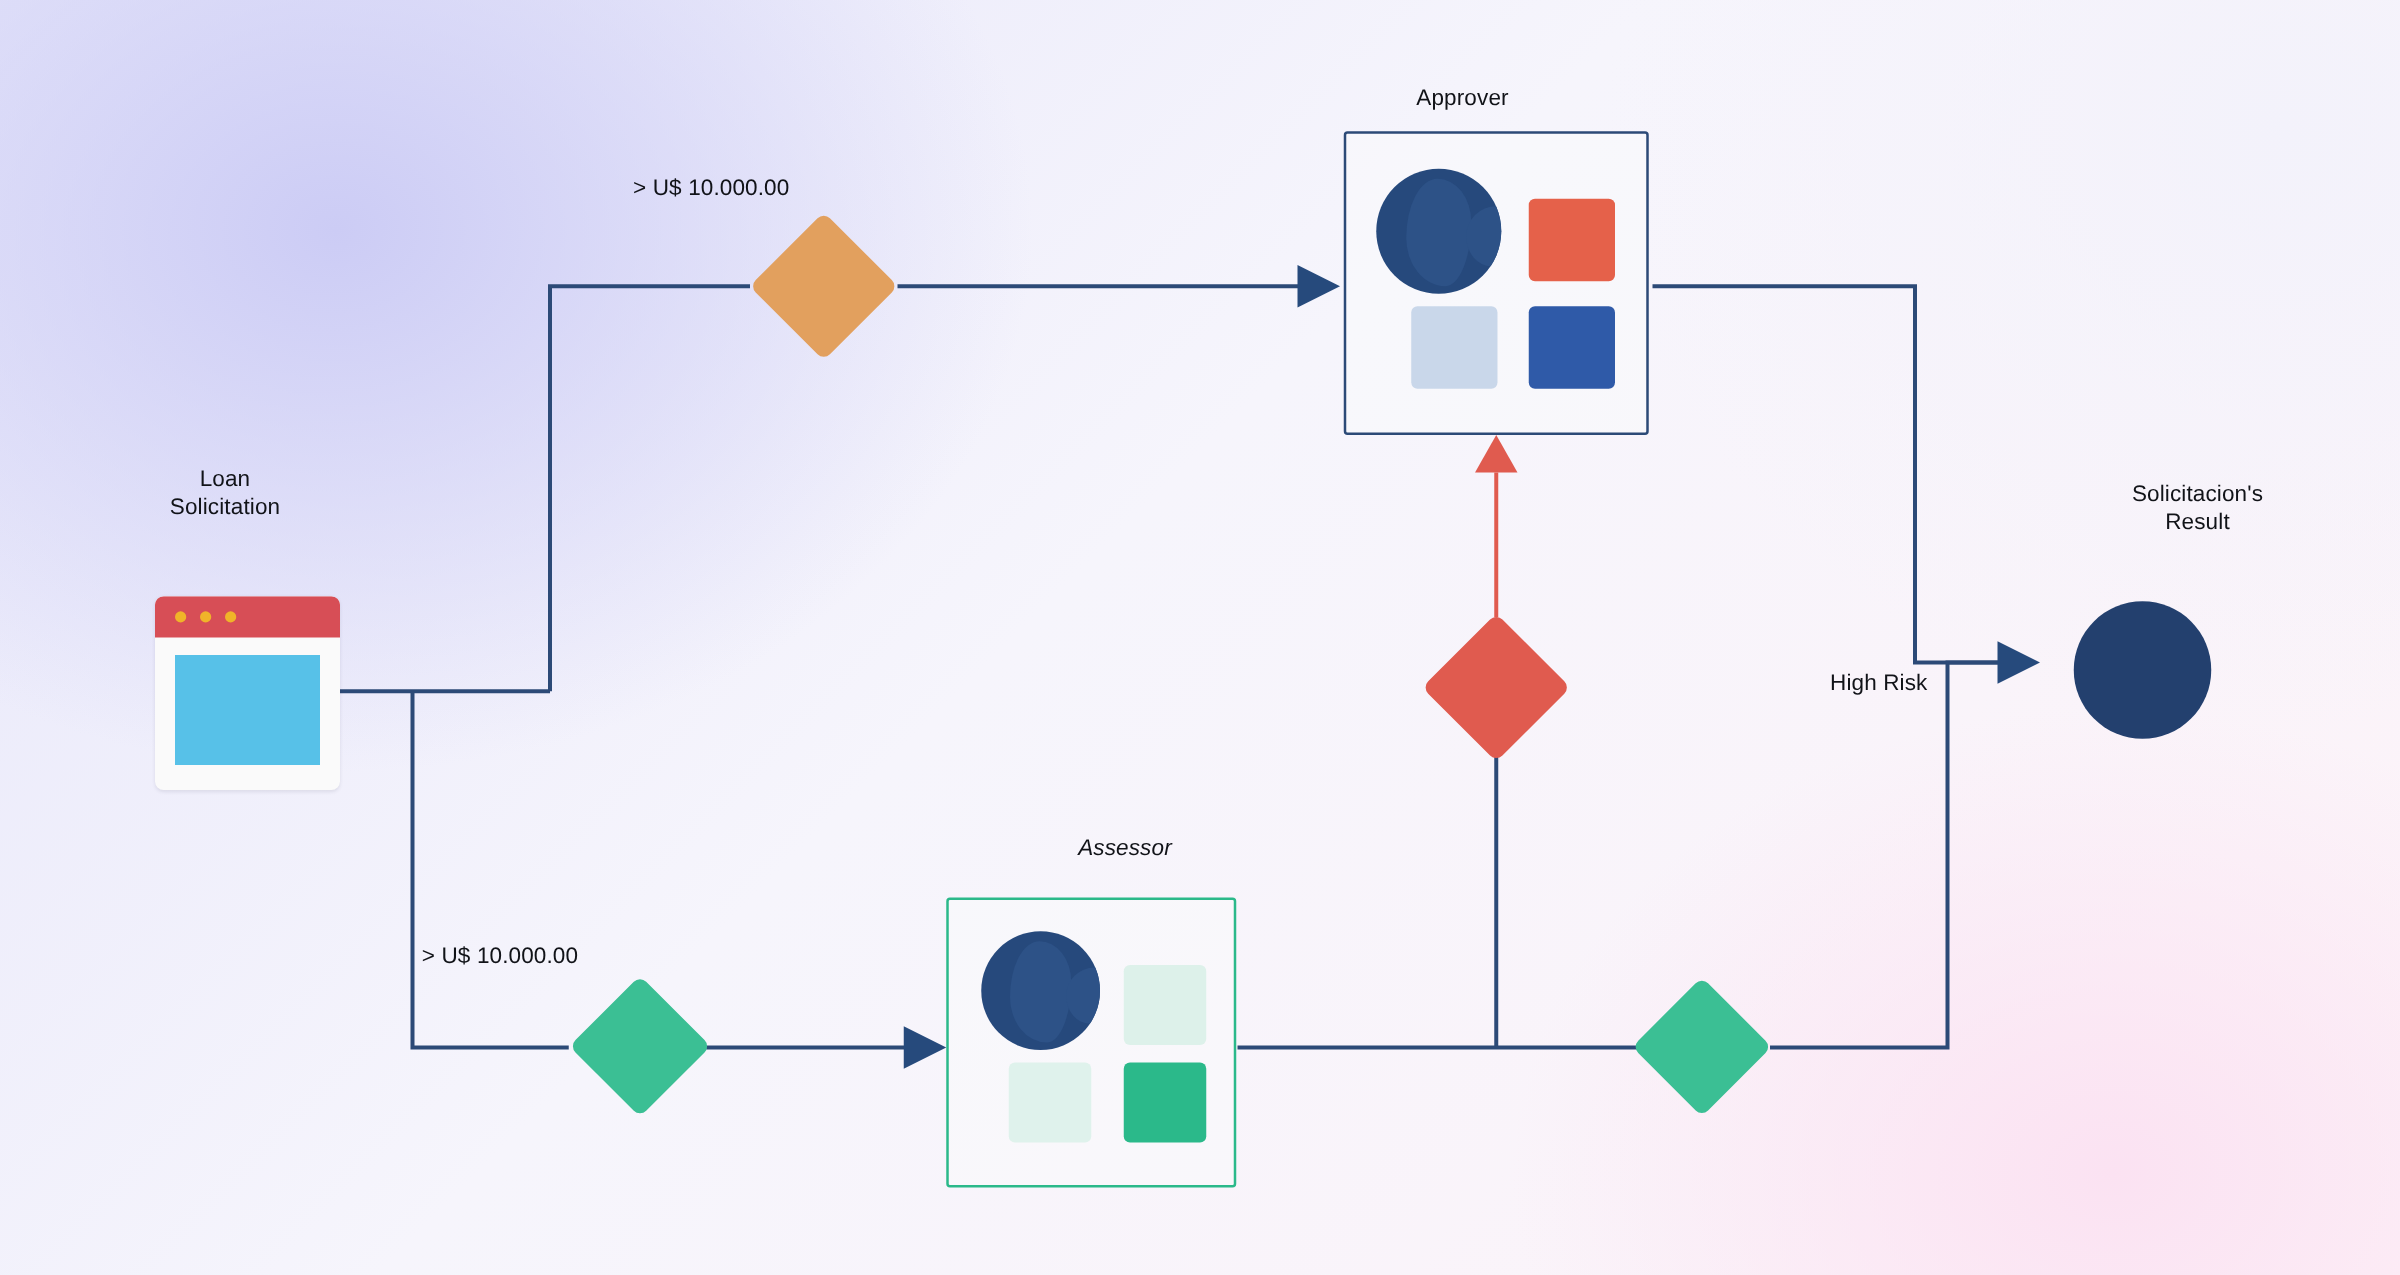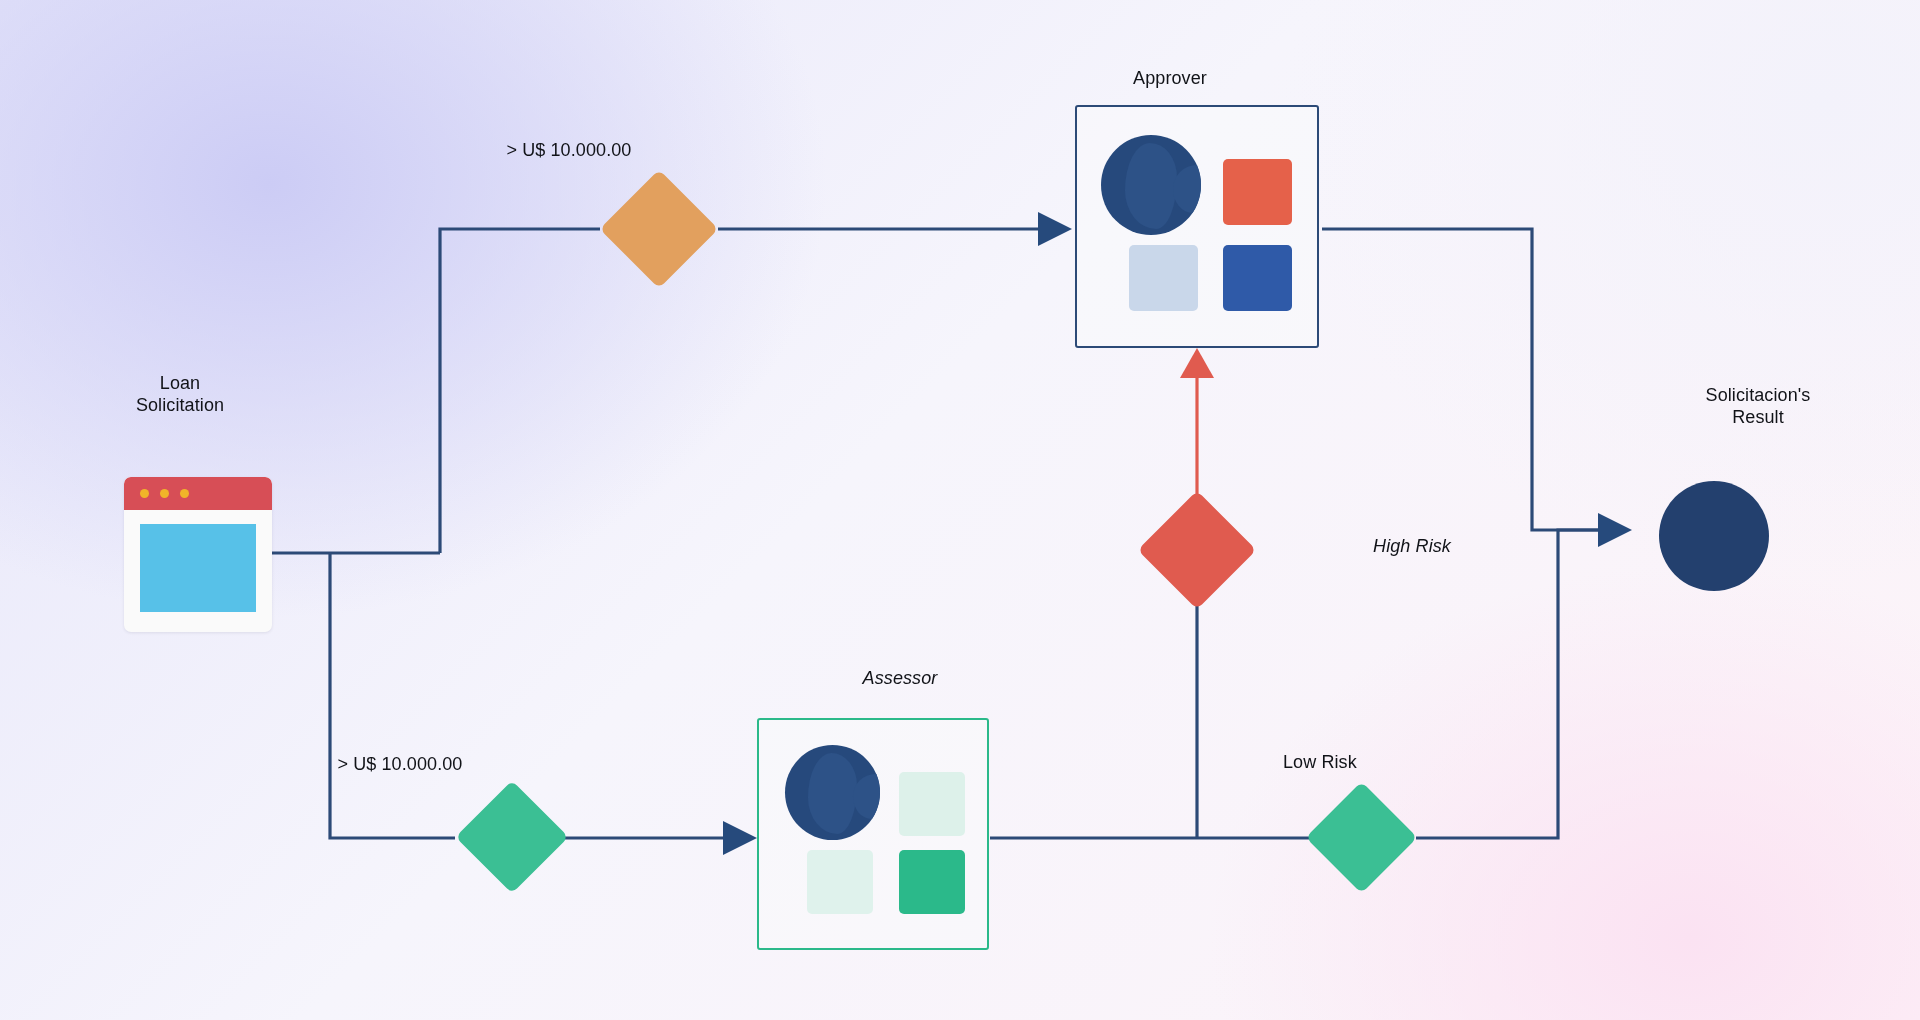--- a/index.html
+++ b/index.html
@@ -179,22 +179,21 @@
   <div class="card assessor" style="left:757px; top:718px; width:232px; height:232px;">
     <div class="card-grid">
       <div class="globe" style="left:26px; top:25px; width:95px; height:95px;"></div>
       <div class="sq" style="left:140px; top:52px; width:66px; height:64px; background:#ddf1ea;"></div>
       <div class="sq" style="left:48px; top:130px; width:66px; height:64px; background:#dff2ec;"></div>
       <div class="sq" style="left:140px; top:130px; width:66px; height:64px; background:#2bb98a;"></div>
     </div>
   </div>
 
   <div class="diamond" style="left:1155px; top:508px; width:84px; height:84px; background:#e05b4f;"></div>
-  <div class="label" style="left:1282px; top:536px; width:260px; text-align:center;font-style:italic;">High Risk</div>
+  <div class="label" style="left:1282px; top:536px; width:260px; text-align:right;">High Risk</div>
 
   <div class="diamond" style="left:1322px; top:798px; width:79px; height:79px; background:#3bbf94;"></div>
-  <div class="label" style="left:1283px; top:752px; width:260px; text-align:left;">Low Risk</div>
 
   <div class="label" style="left:1598px; top:385px; width:320px;">Solicitacion's
 Result</div>
   <div class="endcircle" style="left:1659px; top:481px; width:110px; height:110px;"></div>
 
 </div>
 
 </body></html>

